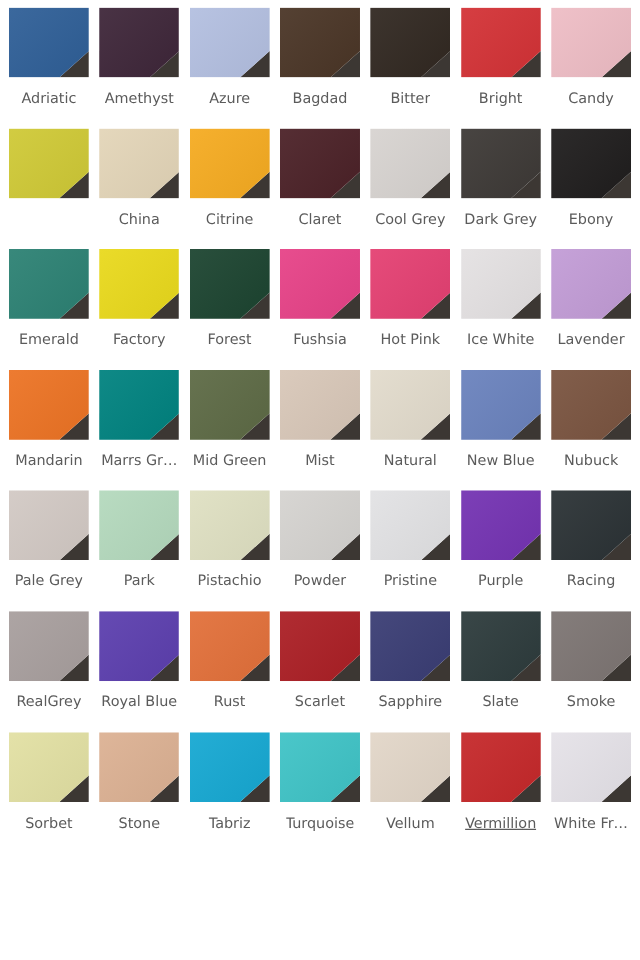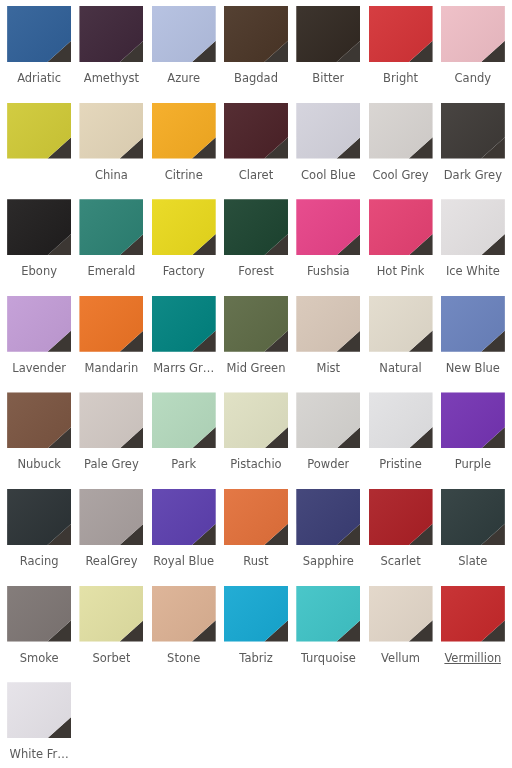--- a/index.html
+++ b/index.html
@@ -173,28 +173,20 @@
       <div class="swatch-chip-wrap">
         <div class="swatch-fold" style="background: rgb(43, 38, 34);"></div>
         <div class="swatch-chip" style="background: rgb(75, 33, 39);"></div>
         <div class="swatch-tex"></div>
       </div>
       <div class="swatch-label" style="color: rgb(91, 91, 91);">Claret</div>
     </div>
     <div class="swatch-cell">
       <div class="swatch-chip-wrap">
         <div class="swatch-fold" style="background: rgb(43, 38, 34);"></div>
-        <div class="swatch-chip" style="background: rgb(211, 210, 220);"></div>
-        <div class="swatch-tex"></div>
-      </div>
-      <div class="swatch-label" style="color: rgb(91, 91, 91);">Cool Blue</div>
-    </div>
-    <div class="swatch-cell">
-      <div class="swatch-chip-wrap">
-        <div class="swatch-fold" style="background: rgb(43, 38, 34);"></div>
         <div class="swatch-chip" style="background: rgb(215, 211, 208);"></div>
         <div class="swatch-tex"></div>
       </div>
       <div class="swatch-label" style="color: rgb(91, 91, 91);">Cool Grey</div>
     </div>
     <div class="swatch-cell">
       <div class="swatch-chip-wrap">
         <div class="swatch-fold" style="background: rgb(43, 38, 34);"></div>
         <div class="swatch-chip" style="background: rgb(61, 57, 54);"></div>
         <div class="swatch-tex"></div>
@@ -397,36 +389,36 @@
       <div class="swatch-chip-wrap">
         <div class="swatch-fold" style="background: rgb(43, 38, 34);"></div>
         <div class="swatch-chip" style="background: rgb(226, 112, 58);"></div>
         <div class="swatch-tex"></div>
       </div>
       <div class="swatch-label" style="color: rgb(91, 91, 91);">Rust</div>
     </div>
     <div class="swatch-cell">
       <div class="swatch-chip-wrap">
         <div class="swatch-fold" style="background: rgb(43, 38, 34);"></div>
+        <div class="swatch-chip" style="background: rgb(171, 31, 37);"></div>
+        <div class="swatch-tex"></div>
+      </div>
+      <div class="swatch-label" style="color: rgb(91, 91, 91);">Scarlet</div>
+    </div>
+    <div class="swatch-cell">
+      <div class="swatch-chip-wrap">
+        <div class="swatch-fold" style="background: rgb(43, 38, 34);"></div>
         <div class="swatch-chip" style="background: rgb(58, 61, 116);"></div>
         <div class="swatch-tex"></div>
       </div>
       <div class="swatch-label" style="color: rgb(91, 91, 91);">Sapphire</div>
     </div>
     <div class="swatch-cell">
       <div class="swatch-chip-wrap">
         <div class="swatch-fold" style="background: rgb(43, 38, 34);"></div>
-        <div class="swatch-chip" style="background: rgb(171, 31, 37);"></div>
-        <div class="swatch-tex"></div>
-      </div>
-      <div class="swatch-label" style="color: rgb(91, 91, 91);">Scarlet</div>
-    </div>
-    <div class="swatch-cell">
-      <div class="swatch-chip-wrap">
-        <div class="swatch-fold" style="background: rgb(43, 38, 34);"></div>
         <div class="swatch-chip" style="background: rgb(45, 59, 60);"></div>
         <div class="swatch-tex"></div>
       </div>
       <div class="swatch-label" style="color: rgb(91, 91, 91);">Slate</div>
     </div>
     <div class="swatch-cell">
       <div class="swatch-chip-wrap">
         <div class="swatch-fold" style="background: rgb(43, 38, 34);"></div>
         <div class="swatch-chip" style="background: rgb(125, 117, 115);"></div>
         <div class="swatch-tex"></div>

